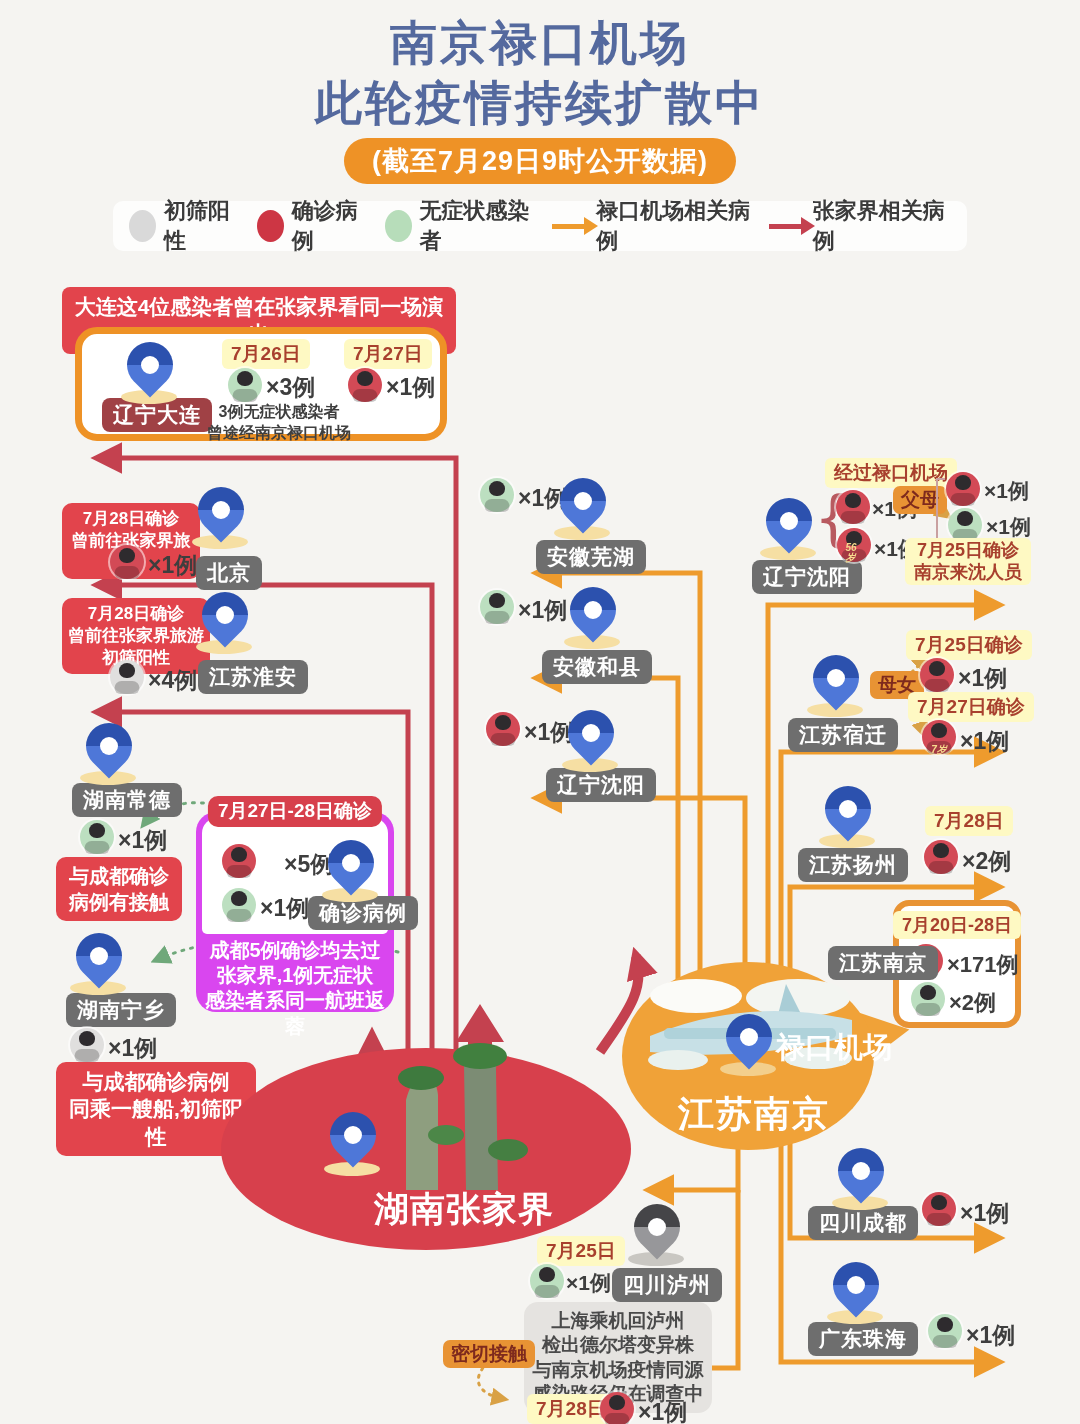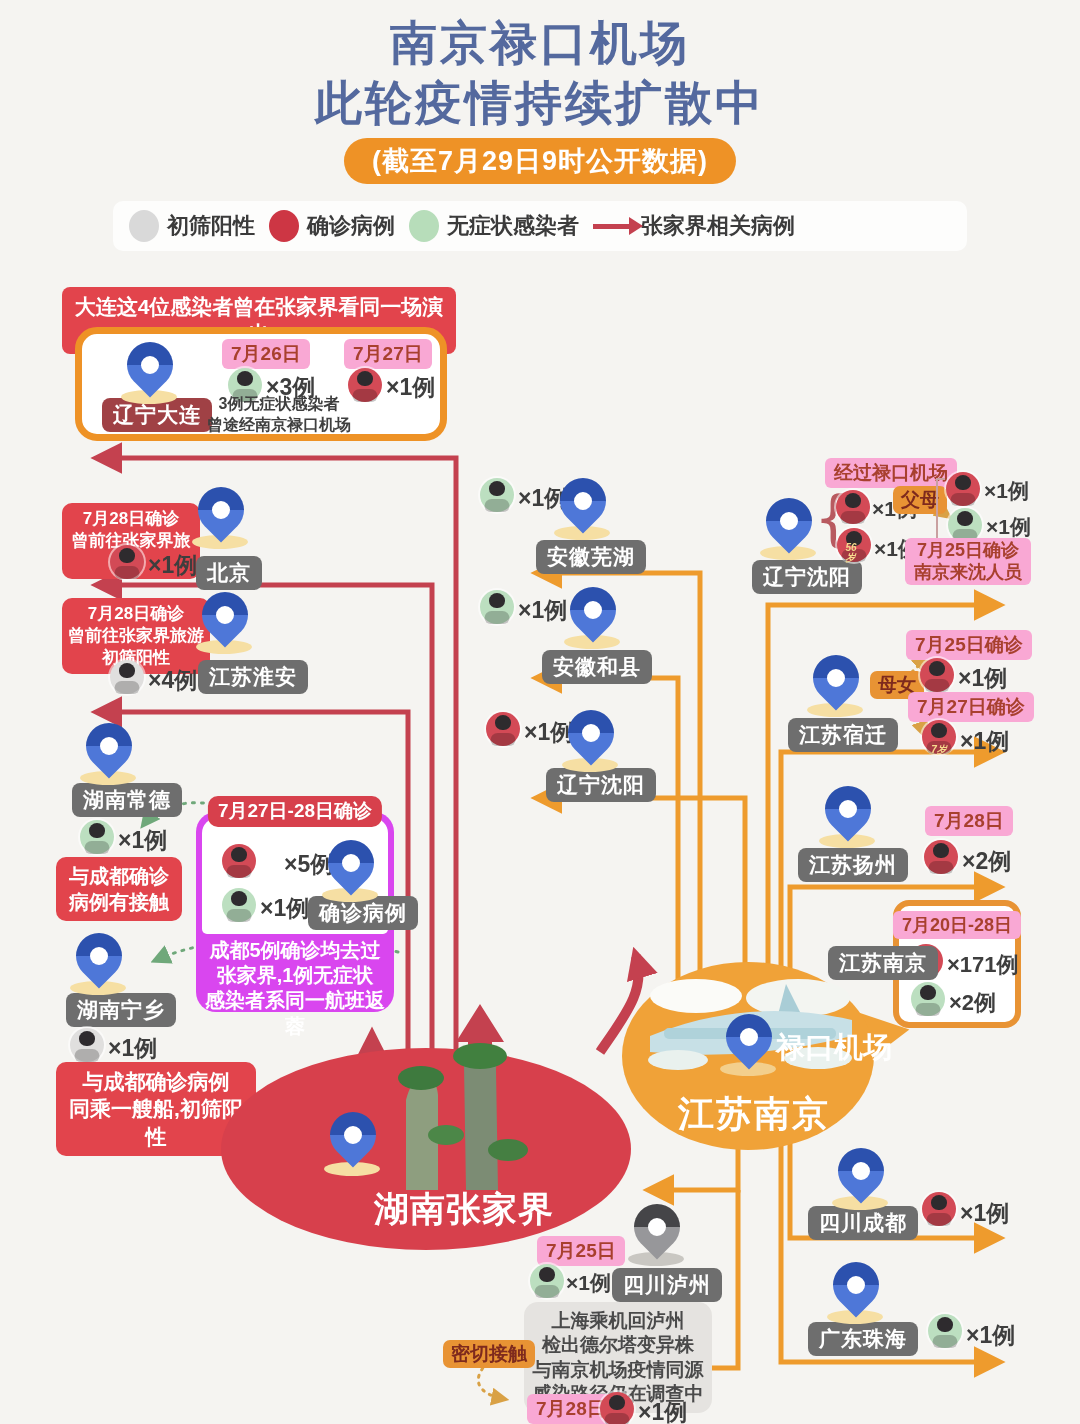--- a/index.html
+++ b/index.html
@@ -15,21 +15,21 @@
   .pill{left:50%;transform:translateX(-50%);top:138px;background:#EE9226;color:#fff;
         font-size:27px;font-weight:700;padding:5px 28px;border-radius:30px;letter-spacing:1px;}
   
   .legend{left:113px;top:201px;width:854px;height:50px;background:#FDFDFC;border-radius:10px;
           display:flex;align-items:center;padding:0 16px;box-sizing:border-box;}
   .lg-item{display:flex;align-items:center;margin-right:14px;font-size:22px;font-weight:700;color:#3B3B3B;}
   .lg-dot{width:30px;height:32px;border-radius:50%;margin-right:8px;}
   .lg-arrow{width:38px;height:5px;position:relative;margin-right:10px;}
   .lg-arrow::after{content:"";position:absolute;right:-12px;top:-7px;border-left:14px solid;border-top:9px solid transparent;border-bottom:9px solid transparent;border-left-color:inherit;}
   
-  .t-badge{background:#f9a8d4;color:#A8402E;font-weight:800;font-size:19px;padding:2px 9px;border-radius:6px;white-space:nowrap;}
+  .t-badge{background:#fef9c3;color:#A8402E;font-weight:800;font-size:19px;padding:2px 9px;border-radius:6px;white-space:nowrap;}
   .g-badge{background:#6E6E6E;color:#fff;font-weight:700;font-size:21px;padding:3px 11px;border-radius:8px;white-space:nowrap;letter-spacing:1px;}
   .dr-badge{background:#A04145;color:#fff;font-weight:700;font-size:21px;padding:3px 11px;border-radius:8px;white-space:nowrap;letter-spacing:1px;}
   .o-badge{background:#E89334;color:#7E2A1D;font-weight:800;font-size:19px;padding:1px 8px;border-radius:7px;white-space:nowrap;}
   .r-note{background:#E2444C;color:#fff;font-weight:700;border-radius:10px;text-align:center;line-height:1.3;padding:6px 8px;box-sizing:border-box;}
   .count{font-weight:800;font-size:23px;color:#3E3E3E;white-space:nowrap;}
   .note-txt{font-weight:700;color:#3F3F3F;text-align:center;line-height:1.3;}
   
   .av{position:absolute;width:34px;height:34px;border-radius:50%;box-shadow:0 0 0 2px rgba(255,255,255,.55);}
   .av::before{content:"";position:absolute;left:50%;top:3px;transform:translateX(-50%);
               width:16px;height:15px;border-radius:50% 50% 46% 46%;background:#2E2B2E;}
@@ -150,38 +150,42 @@
     <span>初筛阳性</span>
   </div>
   <div class="lg-item">
     <span class="lg-dot" style="background:#CD3644;"></span>
     <span>确诊病例</span>
   </div>
   <div class="lg-item">
     <span class="lg-dot" style="background:#B7DDBA;"></span>
     <span>无症状感染者</span>
   </div>
+  <div class="lg-item">
+    <span class="lg-arrow" style="background:#EE9B2D;border-left-color:#EE9B2D;color:#EE9B2D;"></span>
+    <span>禄口机场相关病例</span>
+  </div>
   <div class="lg-item" style="margin-right:0;">
     <span class="lg-arrow" style="background:#C4414F;border-left-color:#C4414F;color:#C4414F;"></span>
     <span>张家界相关病例</span>
   </div>
 </div>
 
 <div class="abs r-note" style="left:62px;top:287px;width:394px;font-size:21px;border-radius:8px;">大连这4位感染者曾在张家界看同一场演出</div>
 <div class="abs box-orange" style="left:75px;top:327px;width:372px;height:114px;">
   <div class="pin" style="left:45px;top:8px;"></div>
   <div class="pin-shadow" style="left:39px;top:56px;"></div>
   <span class="abs dr-badge" style="left:20px;top:64px;">辽宁大连</span>
   <span class="abs t-badge" style="left:140px;top:5px;">7月26日</span>
   <span class="av green" style="left:146px;top:34px;"></span>
   <span class="abs count" style="left:184px;top:38px;">×3例</span>
   <span class="abs t-badge" style="left:262px;top:5px;text-align:center;">7月27日</span>
   <span class="av red" style="left:266px;top:34px;"></span>
   <span class="abs count" style="left:304px;top:38px;">×1例</span>
-  <div class="abs note-txt" style="left:108px;top:60px;width:178px;font-size:16px;">
+  <div class="abs note-txt" style="left:108px;top:68px;width:178px;font-size:16px;">
     <div>3例无症状感染者</div>
     <div>曾途经南京禄口机场</div>
   </div>
 </div>
 
 <div class="abs r-note" style="left:62px;top:503px;width:138px;font-size:17px;padding:5px 4px;">
   <div>7月28日确诊</div>
   <div>曾前往张家界旅游</div>
 </div>
 <div class="pin" style="left:198px;top:487px;"></div>

